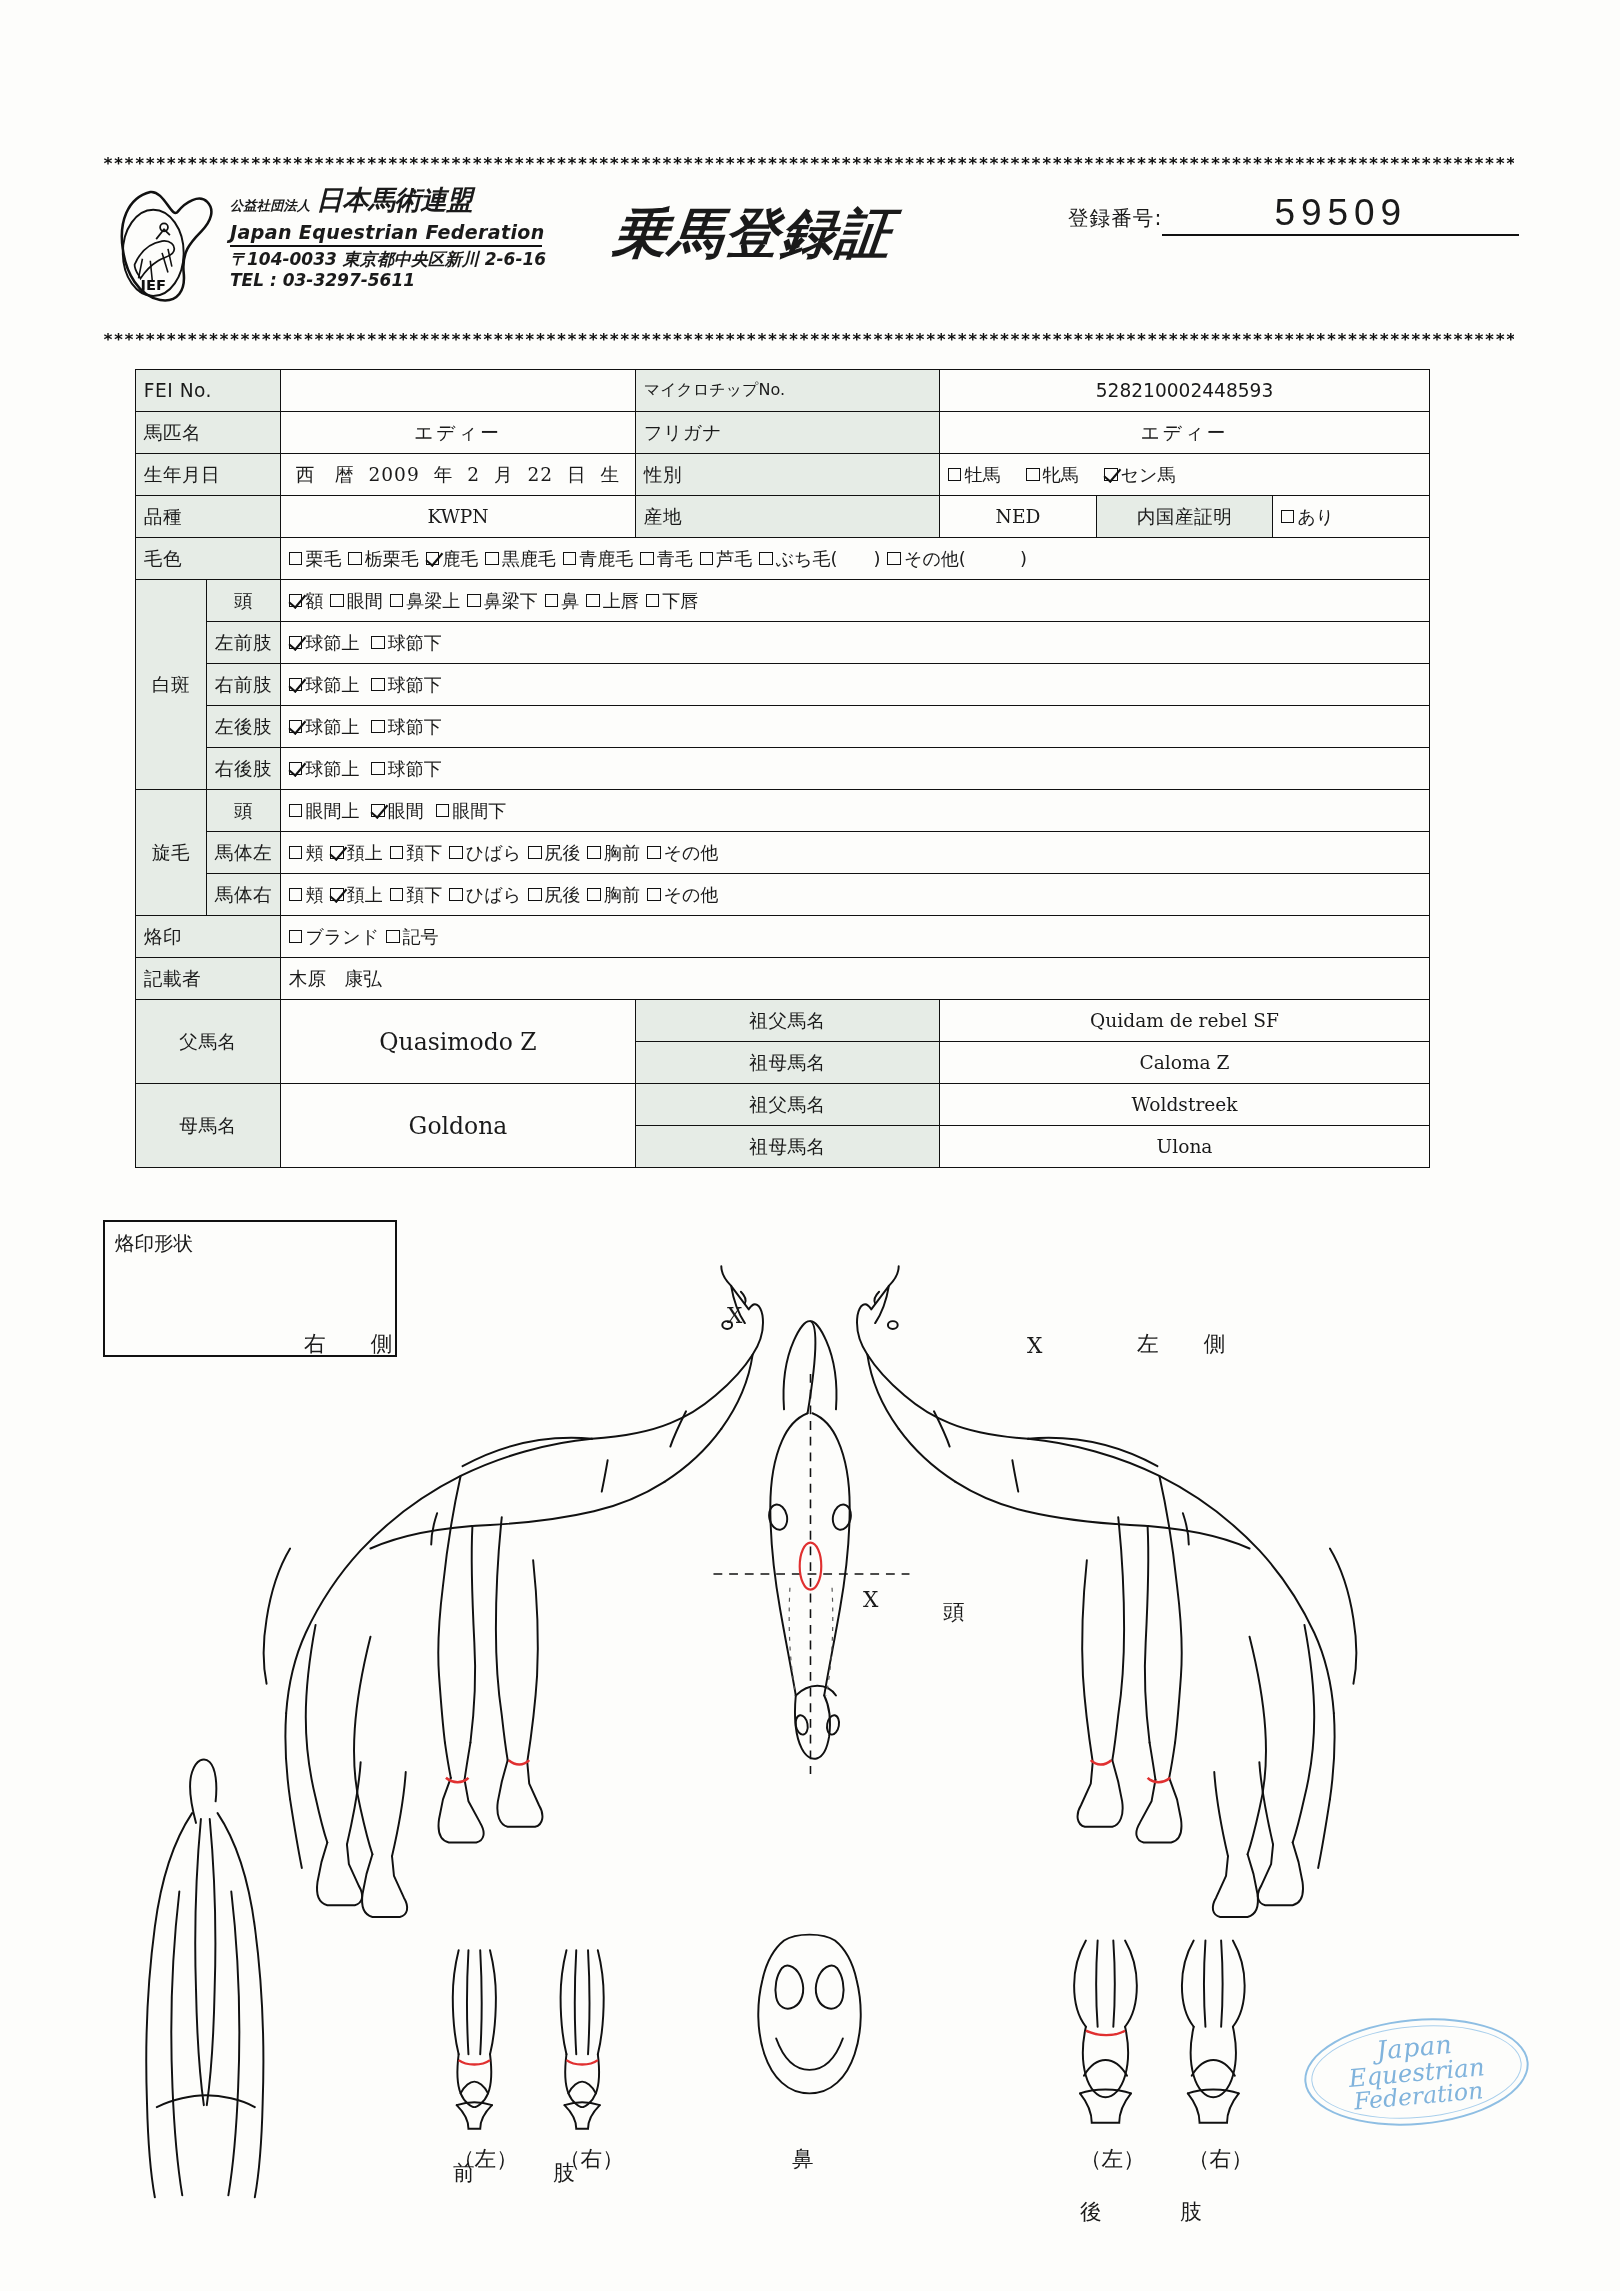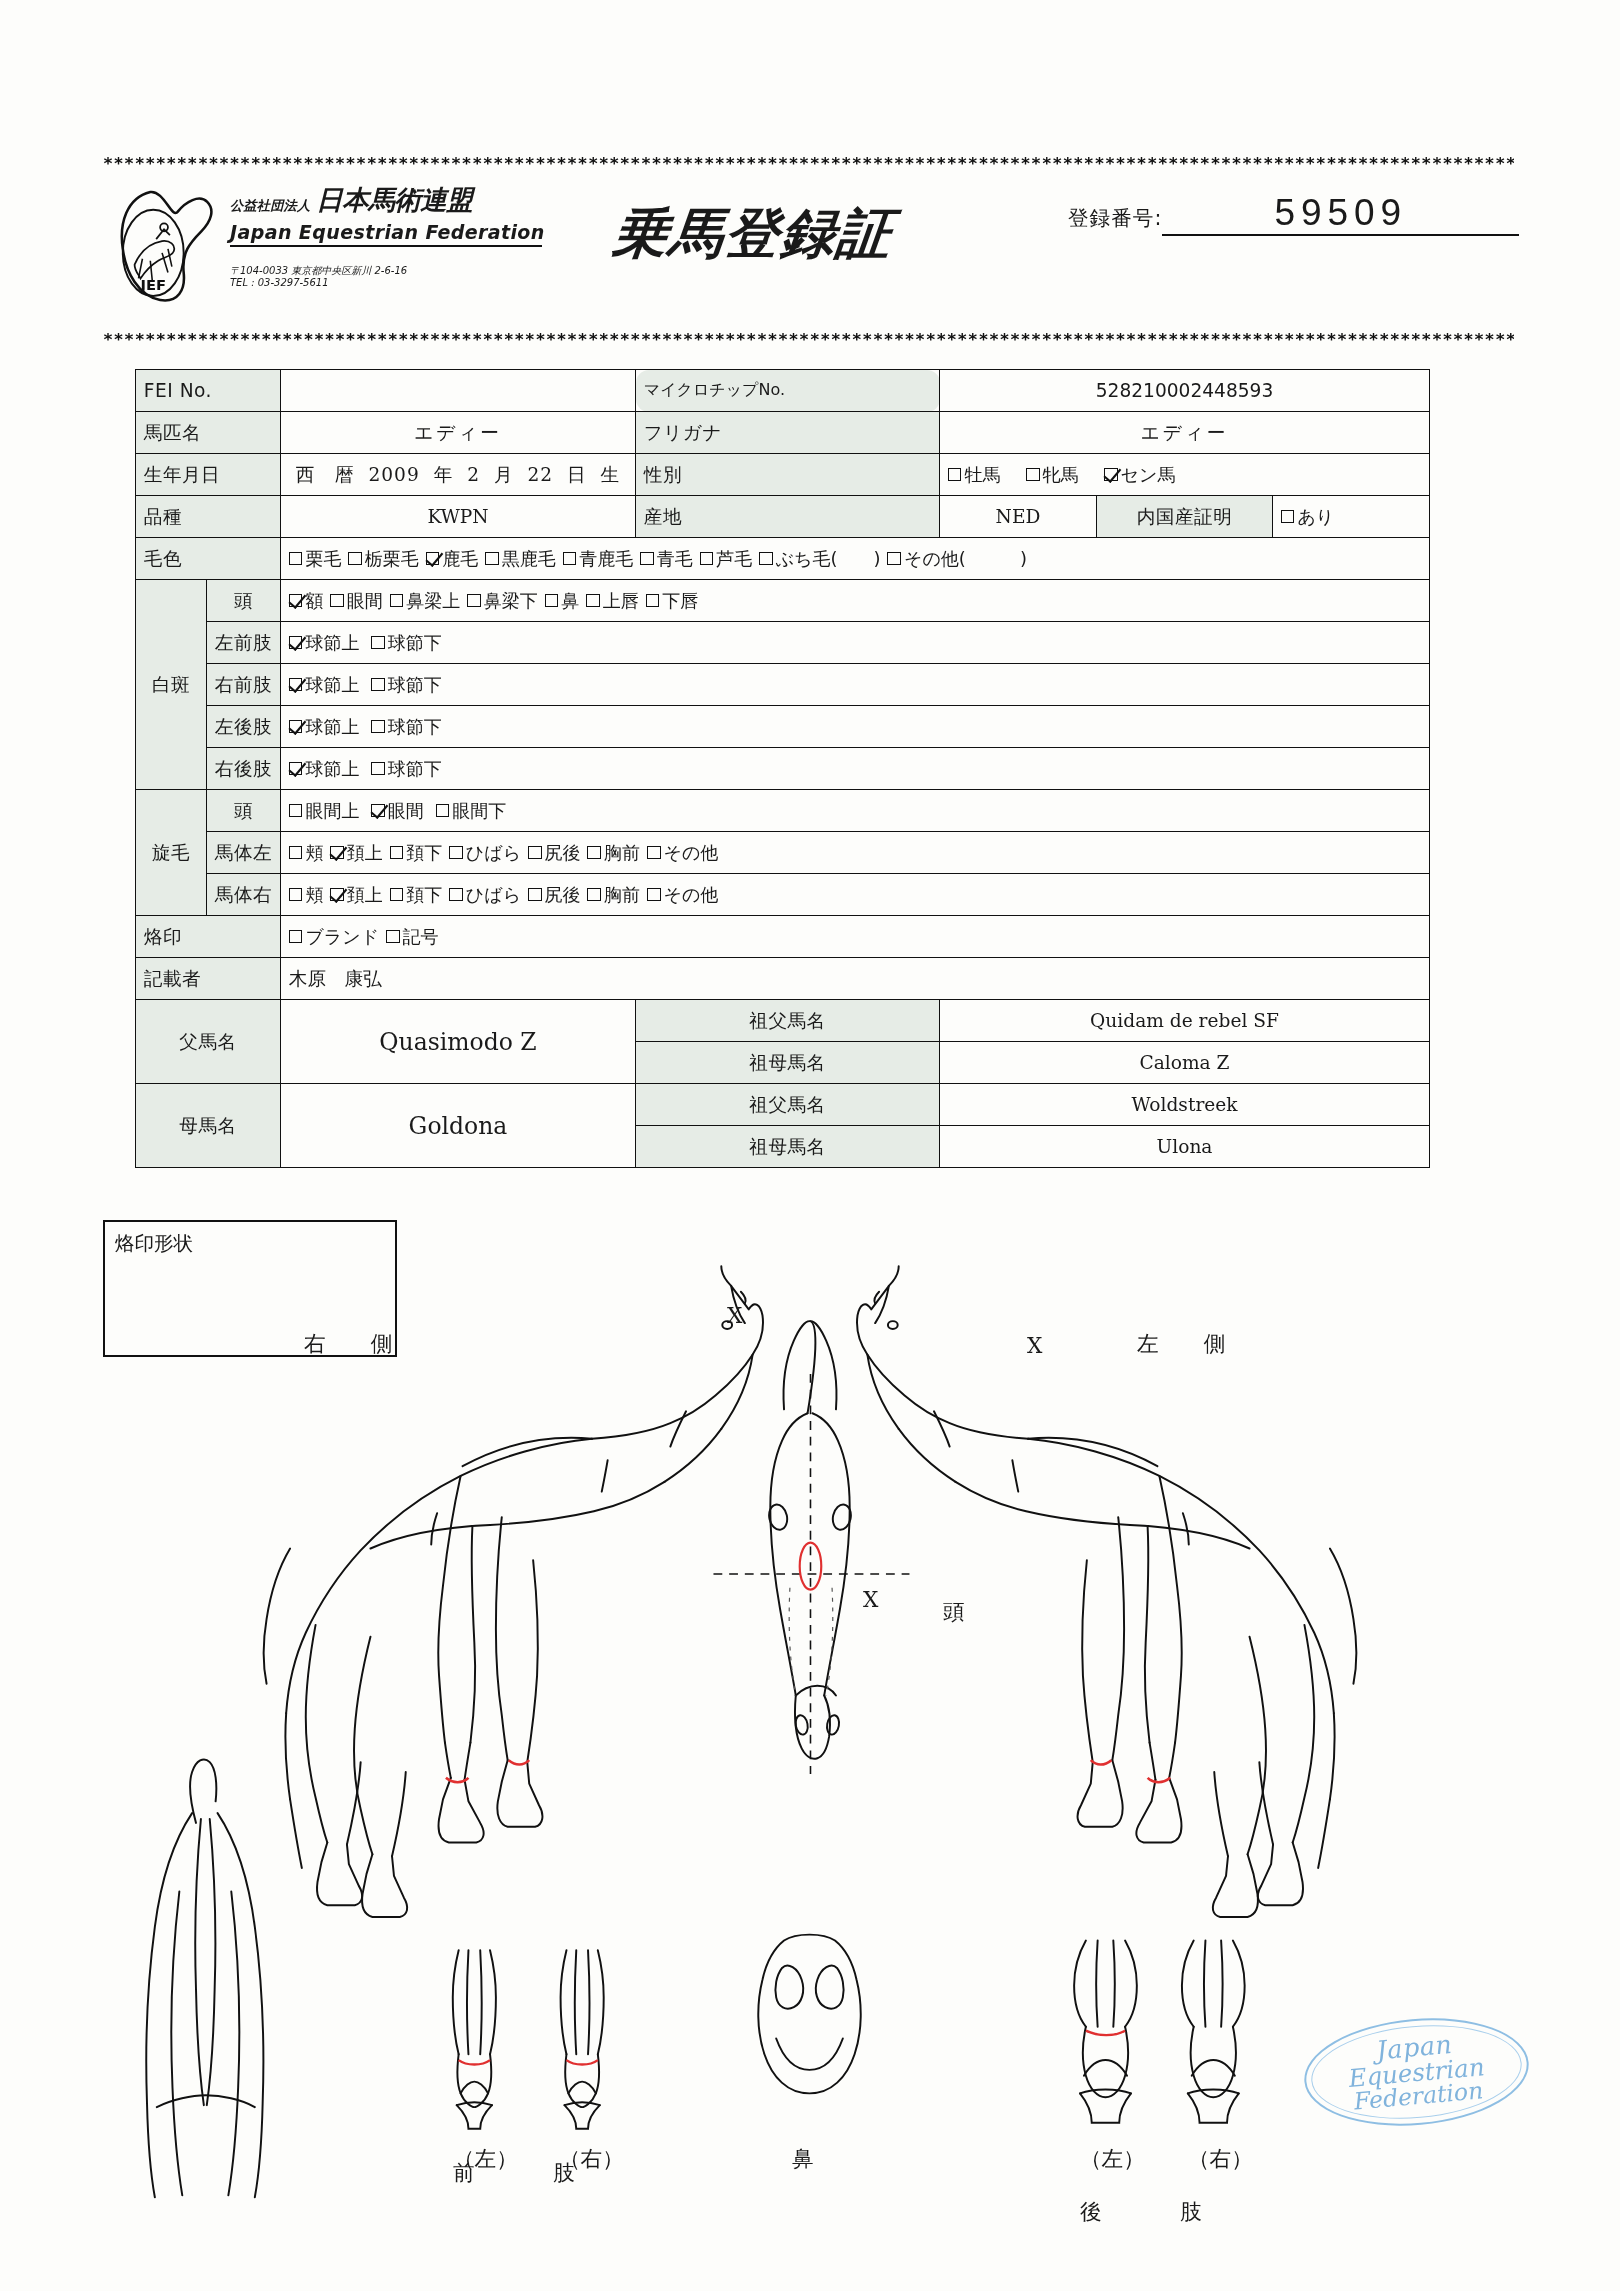--- a/index.html
+++ b/index.html
@@ -41,22 +41,22 @@
     font-size: 26.5px; font-weight: bold; font-style: italic;
     letter-spacing: -0.5px; font-family: "DejaVu Sans", sans-serif;
   }
   .org-en {
     font-size: 19px; font-style: italic; font-weight: bold;
     letter-spacing: 0.4px; margin-top: 2.9px;
     font-family: "DejaVu Sans", sans-serif;
   }
   .org-divider { border-top: 2px solid #111; margin-top: 2px; width: 312px; }
   .org-addr {
-    font-size: 10px; font-weight: normal; font-style: italic;
-    letter-spacing: 0px; margin-top: 18px; line-height: 1.25;
+    font-size: 17px; font-weight: bold; font-style: italic;
+    letter-spacing: 0px; margin-top: 2px; line-height: 1.25;
   }
 
   .doc-title {
     position: absolute; left: 510px; top: 15.7px;
     font-size: 54px; font-weight: bold; font-style: italic;
     letter-spacing: 2px;
     font-family: "DejaVu Sans", sans-serif;
     transform: skewX(-6deg);
   }
 
@@ -84,21 +84,21 @@
     height: 42px;
     font-size: 18.6px;
     vertical-align: middle;
   }
   td.lbl {
     background: #e6ece6;
     font-size: 19px;
     white-space: nowrap;
     letter-spacing: 0.5px;
   }
-  td.lbl.sm { font-size: 16px; letter-spacing: 0px; border-radius: 13px; }
+  td.lbl.sm { font-size: 16px; letter-spacing: 0px; }
   td.ctr { text-align: center; }
   .serif { font-family: "DejaVu Serif", "Liberation Serif", serif; }
   .hand-val { font-family: "DejaVu Serif", serif; font-size: 22.5px; letter-spacing: 2.9px; }
   .dob { display: flex; justify-content: space-around; align-items: center; font-size: 18.6px; letter-spacing: 1px;}
 
   .cb { display: inline-flex; align-items: center; gap: 2.9px; margin-right: 11.8px; white-space: nowrap; font-size: 18px;}
   .cb:last-child { margin-right: 8px; }
   .box {
     display: inline-block; width: 13.7px; height: 13.7px;
     border: 1.6px solid #111; position: relative; flex: none;

